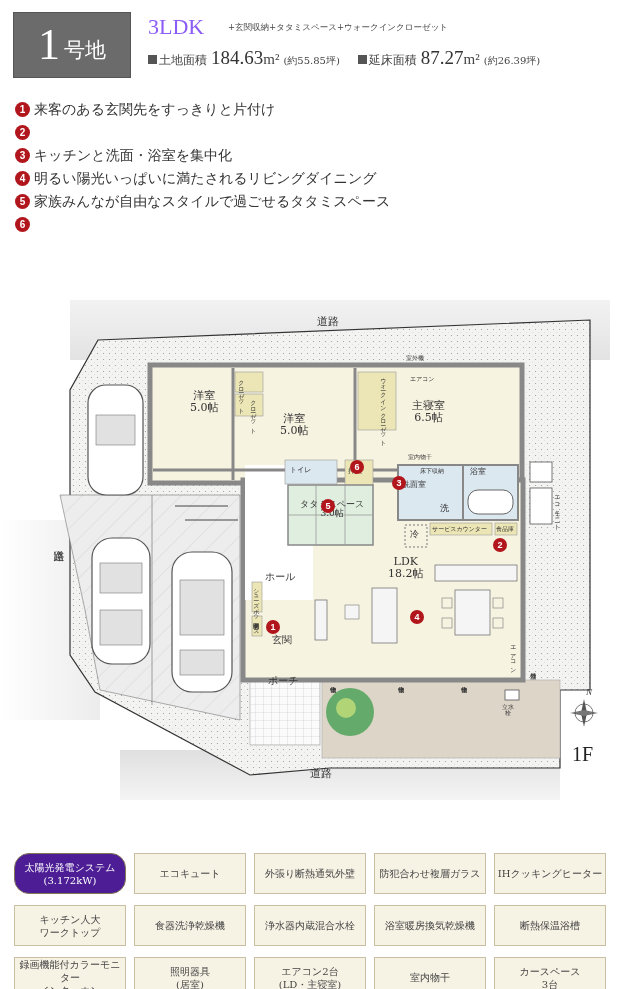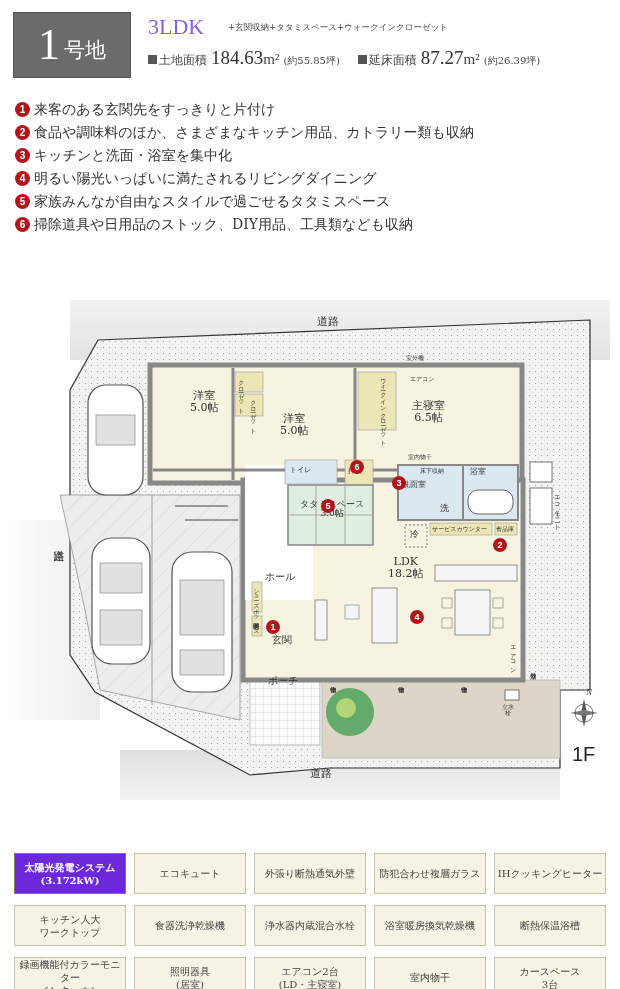--- a/index.html
+++ b/index.html
@@ -26,27 +26,27 @@
   
   .plan { position: absolute; left: 0; top: 280px; width: 516px; height: 530px; }
   .road-top { position: absolute; left: 70px; top: 20px; width: 540px; height: 60px; background: linear-gradient(#f2f2f2, #e3e3e3); }
   .road-bottom { position: absolute; left: 120px; top: 470px; width: 440px; height: 50px; background: linear-gradient(#e0e0e0, #f4f4f4); }
   .road-left { position: absolute; left: 0px; top: 240px; width: 100px; height: 200px; background: linear-gradient(90deg, #fff, #ececec); }
   .road-label { position: absolute; font-size: 11px; color: #333; }
   .lot { position: absolute; left: 0; top: 0; width: 620px; height: 530px; }
   .room-label { position: absolute; font-size: 11px; color: #333; text-align: center; line-height: 1.05; }
   .room-label.small { font-size: 6px; }
   .marker { position: absolute; width: 14px; height: 14px; border-radius: 50%; background: #b2161d; color: #fff; font-size: 9px; font-weight: bold; display: flex; align-items: center; justify-content: center; font-family: "Liberation Sans", sans-serif; }
-  .floor-label { position: absolute; left: 572px; top: 463px; font-size: 20px; font-family: Liberation Sans, sans-serif; color: #222; }
+  .floor-label { position: absolute; left: 572px; top: 463px; font-size: 20px; font-family: Liberation Serif, serif; color: #222; }
   .north { position: absolute; left: 566px; top: 405px; width: 36px; height: 50px; }
 
   
   .specs { position: absolute; left: 14px; top: 853px; width: 596px; display: grid; grid-template-columns: repeat(5, 112px); column-gap: 8px; row-gap: 11px; }
   .spec { height: 41px; background: #f6f2e4; border: 1px solid #c9c0a3; display: flex; align-items: center; justify-content: center; text-align: center; font-size: 10px; color: #444; line-height: 1.3; white-space: pre-line; }
-  .spec.highlight { background: #6d28d9; color: #fff; border-color: #857a58; font-weight: bold; }
+  .spec.highlight { background: #4c1d95; color: #fff; border-color: #857a58; font-weight: normal; border-radius: 15px; }
 </style>
 </head>
 <body>
 
 <div class="lot-badge">
   <span class="num">1</span>
   <span class="suffix">号地</span>
 </div>
 <div class="plan-type">3LDK</div>
 <div class="plan-extra">+玄関収納+タタミスペース+ウォークインクローゼット</div>
@@ -64,37 +64,35 @@
   <span class="paren">(約26.39坪)</span>
 </div>
 
 <div class="features">
   <div class="feature">
       <span class="bullet">1</span>
       <span>来客のある玄関先をすっきりと片付け</span>
     </div>
   <div class="feature">
       <span class="bullet">2</span>
-      <span>食品や調味料のほか、さまざまなキッチン用品、カトラリー類も収納</span>
     </div>
   <div class="feature">
       <span class="bullet">3</span>
       <span>キッチンと洗面・浴室を集中化</span>
     </div>
   <div class="feature">
       <span class="bullet">4</span>
       <span>明るい陽光いっぱいに満たされるリビングダイニング</span>
     </div>
   <div class="feature">
       <span class="bullet">5</span>
       <span>家族みんなが自由なスタイルで過ごせるタタミスペース</span>
     </div>
   <div class="feature">
       <span class="bullet">6</span>
-      <span>掃除道具や日用品のストック、DIY用品、工具類なども収納</span>
     </div>
 </div>
 
 <div class="plan">
   <div class="road-top"></div>
   <div class="road-bottom"></div>
   <div class="road-left"></div>
 
   <svg class="lot" viewBox="0 0 620 530">
     <defs>

